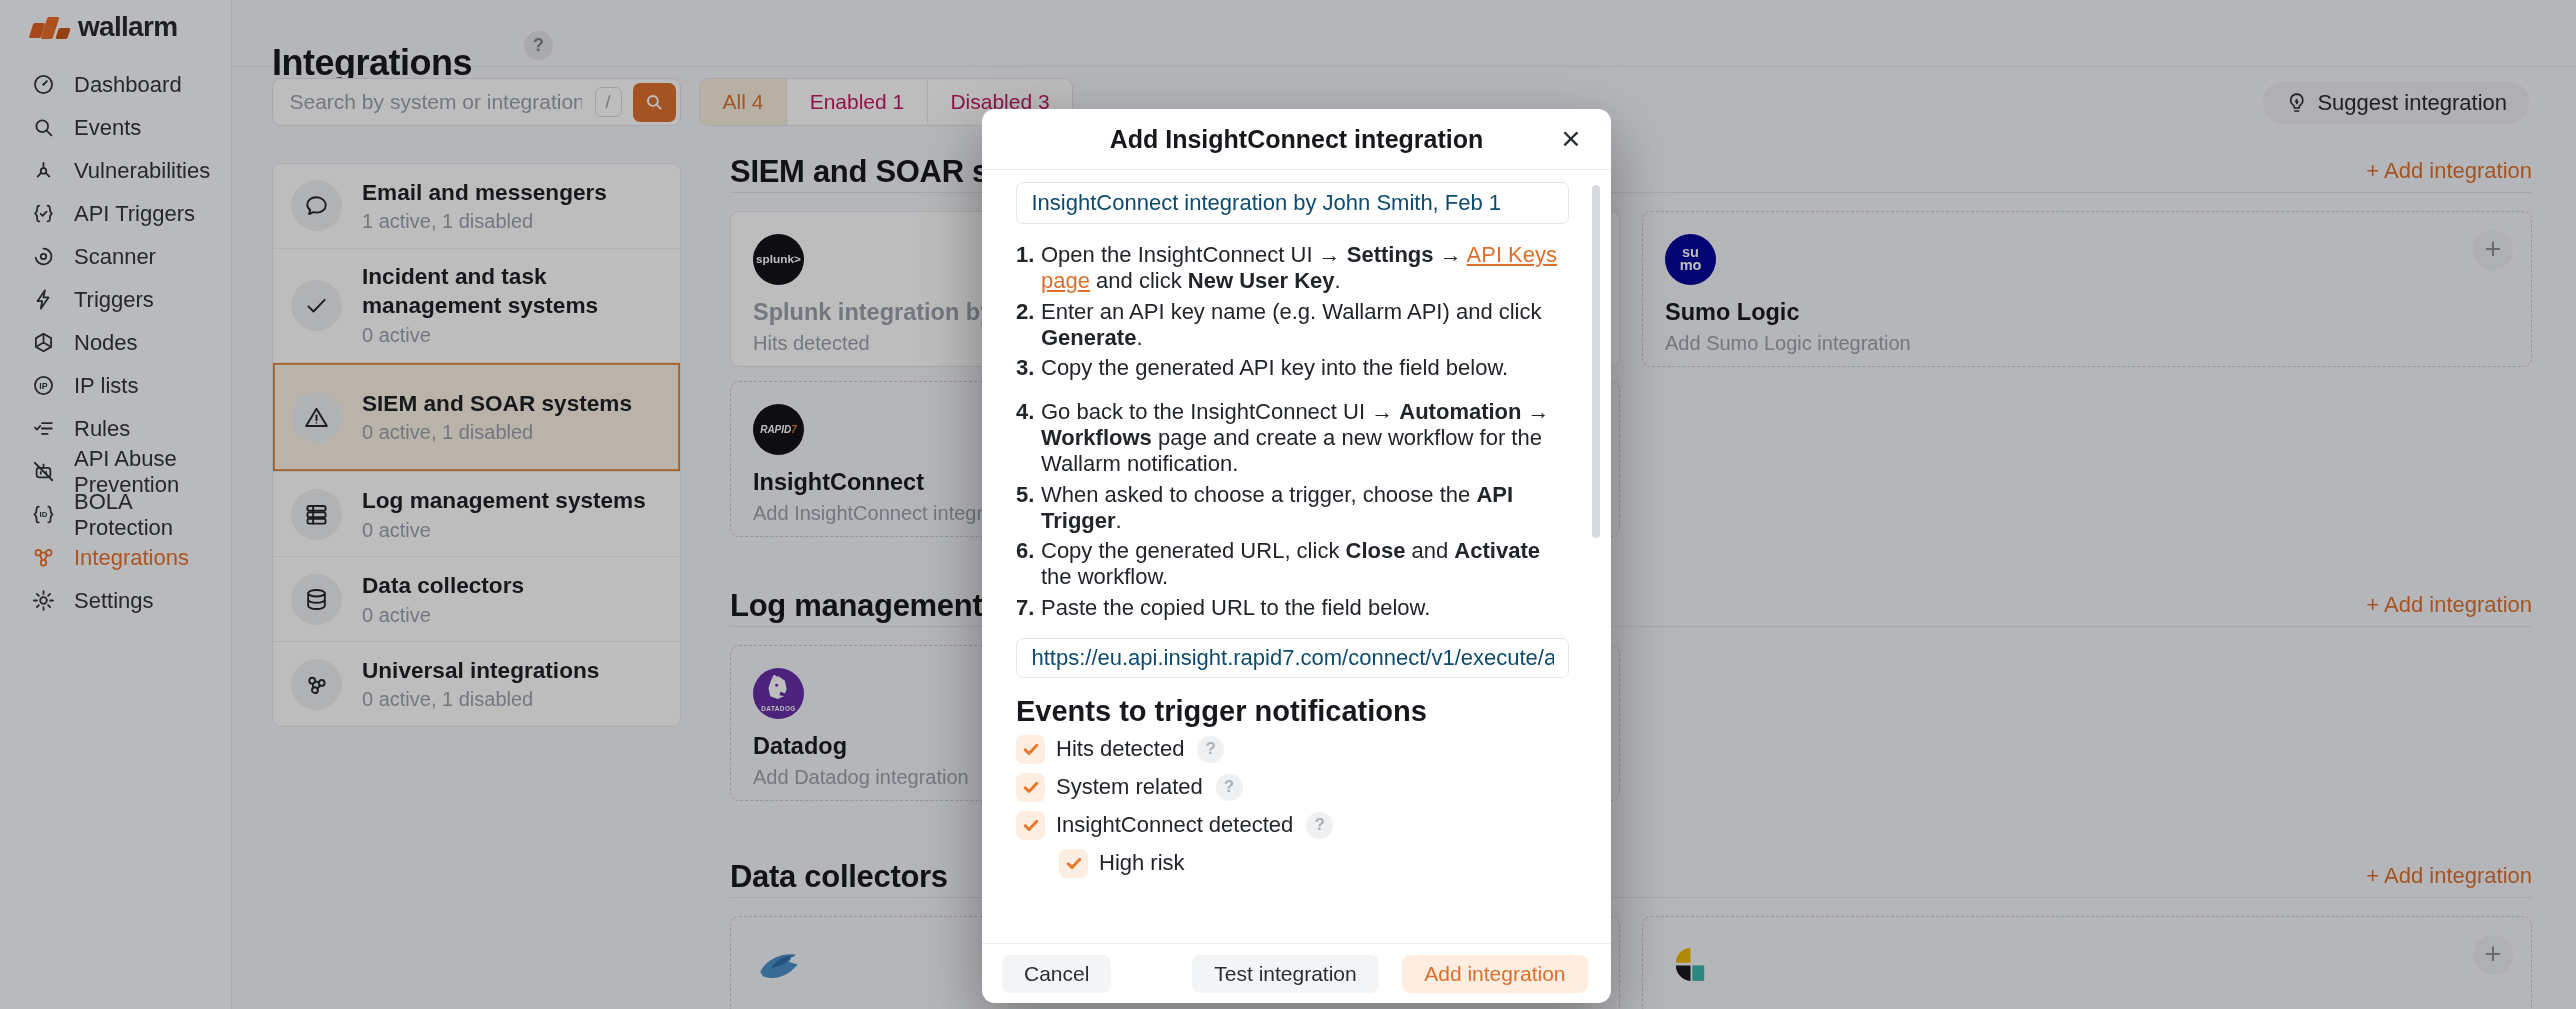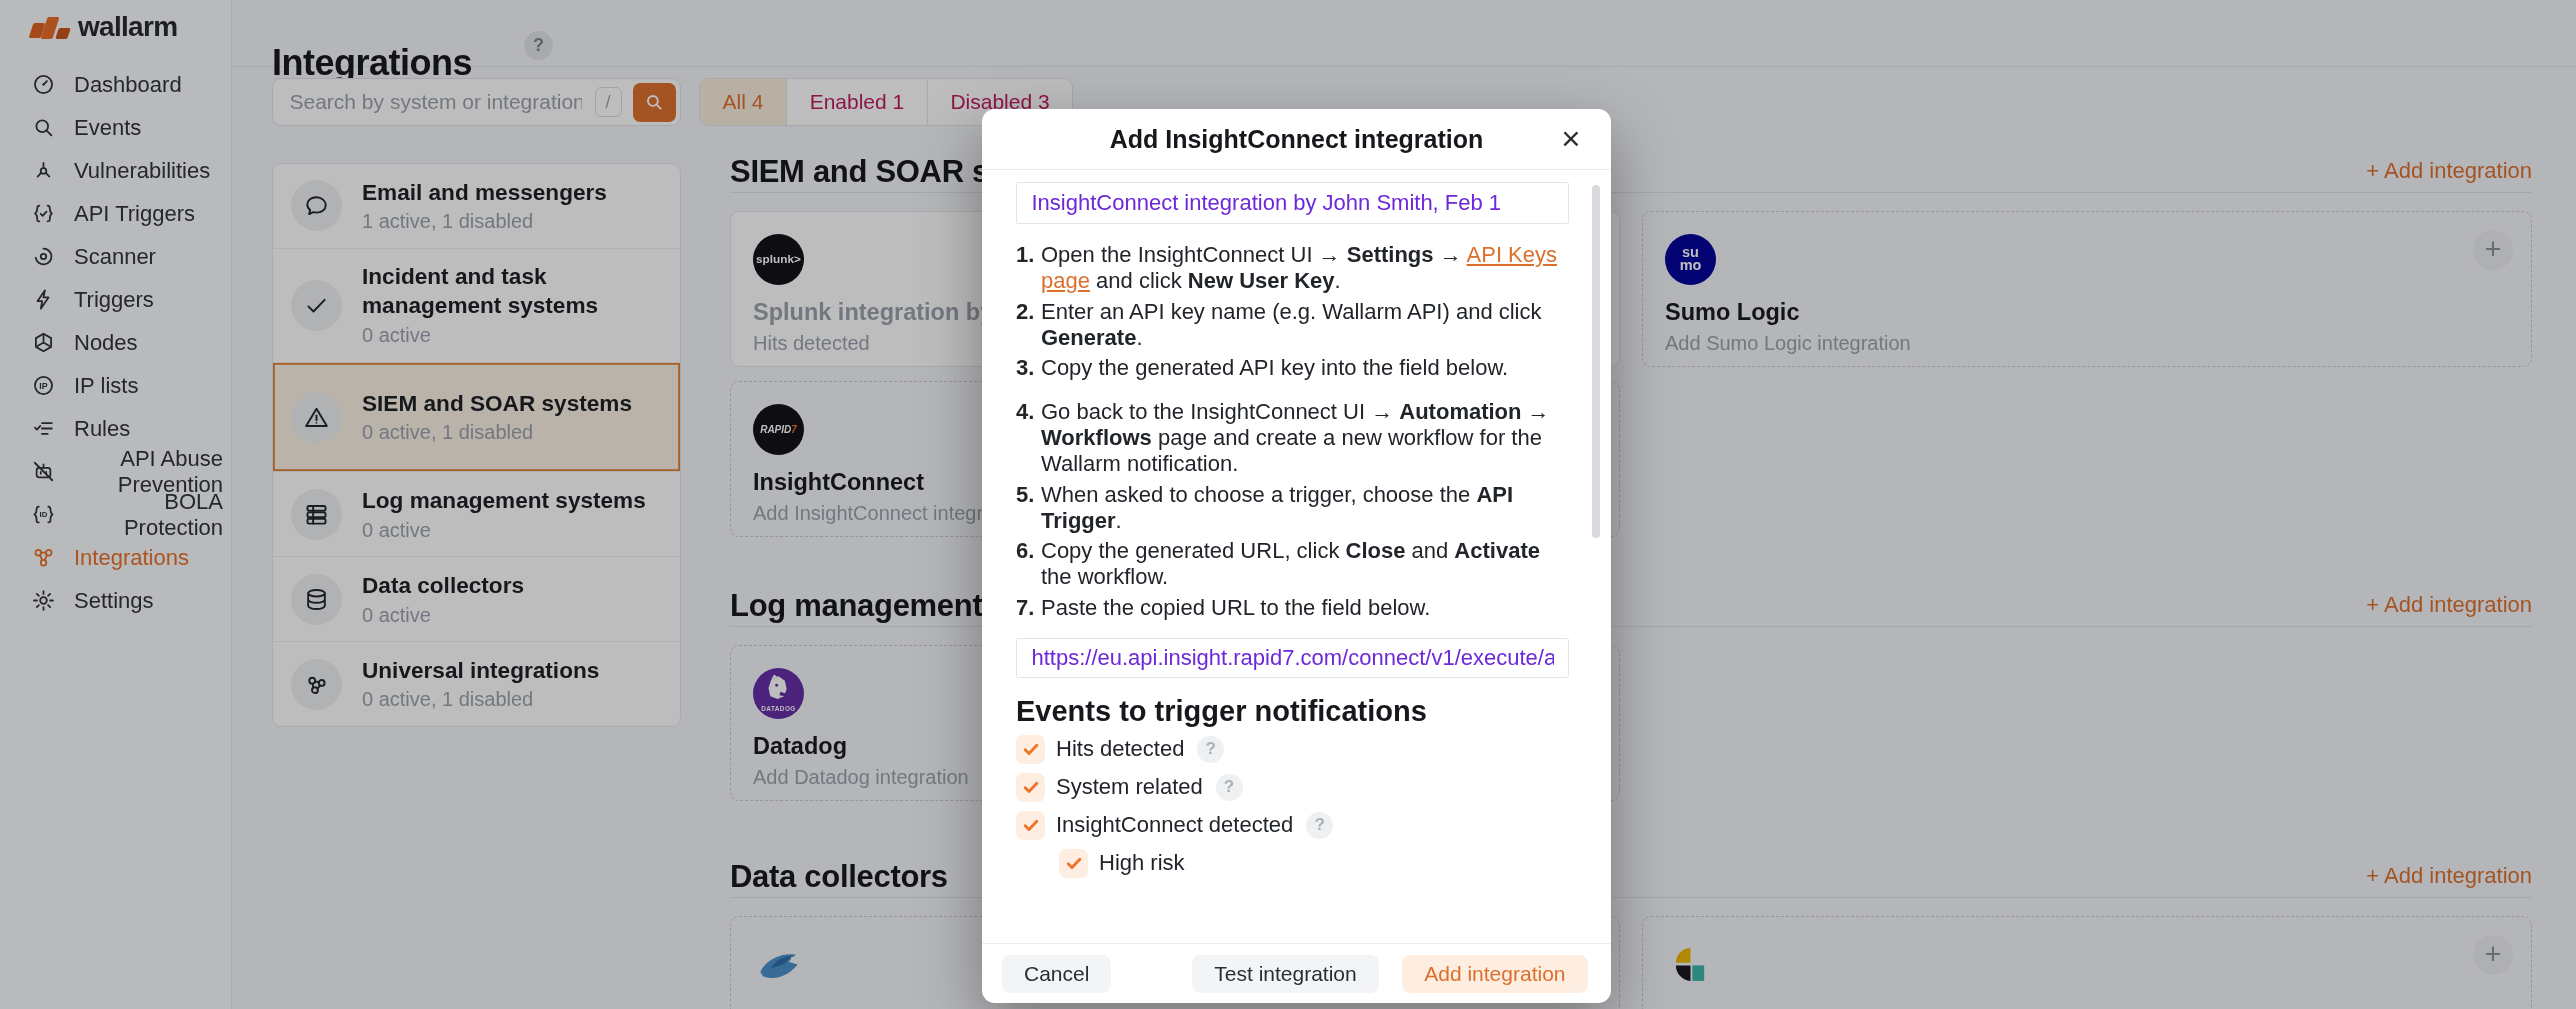--- a/index.html
+++ b/index.html
@@ -2,21 +2,21 @@
 <html style="font-size:14.5px"><head>
 <meta charset="utf-8">
 <style>
   * { box-sizing: border-box; }
   html,body { margin:0; padding:0; }
   body {
     width:2576px; height:1009px; overflow:hidden; position:relative;
     background:#f5f6f8; font-family:"Liberation Sans", sans-serif; color:#1b1e22;
   }
   
-  .sidebar { position:absolute; left:0; top:0; bottom:0; width:232px; background:#fafbfc; border-right:0.9px solid #e7e8eb; z-index:1;text-align:right; }
+  .sidebar { position:absolute; left:0; top:0; bottom:0; width:232px; background:#fafbfc; border-right:0.9px solid #e7e8eb; z-index:1; }
   .logo { position:absolute; left:29px; top:11px; display:flex; align-items:center; gap:9px; }
   .logo-mark { width:40px; height:27px; position:relative; flex:none; }
   .logo-mark i { position:absolute; bottom:1.8px; width:11.8px; background:#e0611f; transform:skewX(-18deg); border-radius:1.8px; }
   .logo-mark i:nth-child(1){ left:1.8px; height:15.4px; }
   .logo-mark i:nth-child(2){ left:15.4px; height:22px; background:#ea6d26; }
   .logo-mark i:nth-child(3){ left:28px; height:11px; background:#c95317; }
   .logo-text { font-size:28px; font-weight:700; color:#26282c; letter-spacing:-0.7px; }
   .nav { position:absolute; top:63px; left:0; right:8px; }
   .nav-item { height:43px; display:flex; align-items:center; gap:18px; padding-left:31px; font-size:22px; color:#2f3237; cursor:pointer; }
   .nav-item .ic { width:25px; height:25px; flex:none; color:#2f3237; }
@@ -67,21 +67,21 @@
   .card-sub { position:absolute; left:22px; top:120px; font-size:20px; color:#9aa1ab; white-space:nowrap; }
   .card.muted .card-title { color:#9aa1ab; }
   .plus-btn { position:absolute; right:18px; top:18px; width:40px; height:40px; border-radius:50%; background:#eceef0; color:#8b9198; font-size:29px; font-weight:400; display:flex; align-items:center; justify-content:center; cursor:pointer; }
   
   .overlay { position:absolute; inset:0; background:rgba(12,12,14,0.27); z-index:40; }
   .modal { position:absolute; left:982px; top:109px; width:629px; height:894px; background:#fff; border-radius:12.7px; z-index:50; box-shadow:0 22px 63px rgba(0,0,0,0.35); }
   .m-head { height:61px; position:relative; border-bottom:0.9px solid #ececee; display:flex; align-items:center; justify-content:center; }
   .m-title { font-size:25px; font-weight:700; color:#16181c; }
   .m-close { position:absolute; right:22px; top:11px; width:36px; height:36px; font-size:33px; color:#2b2e33; display:flex; align-items:center; justify-content:center; cursor:pointer; line-height:1; }
   .m-body { position:absolute; top:62px; left:0; right:0; bottom:60px; padding:11px 42px 0 34px; overflow:hidden; }
-  .inp { width:100%; height:42px; border:0.9px solid #e4e5e9; border-radius:2px; font-size:22px; color:#6d28d9; padding:0 14.5px; background:#fff; font-family:inherit; outline:none; }
+  .inp { width:100%; height:42px; border:0.9px solid #e4e5e9; border-radius:7px; font-size:22px; color:#0c4a6e; padding:0 14.5px; background:#fff; font-family:inherit; outline:none; }
   .inp.short { height:40px; margin-top:12.7px; }
   .steps { margin:18px 0 0 0; padding:0; list-style:none; }
   .step { display:flex; font-size:22px; line-height:26px; color:#21252a; margin-bottom:4.5px; }
   .step .num { width:25px; font-weight:700; flex:none; }
   .step b { font-weight:700; }
   .step .link { color:#dd6f2b; text-decoration:underline; cursor:pointer; }
   .ev-head { margin-top:20px; font-size:29px; font-weight:700; color:#16181c; line-height:27px; }
   .checks { margin-top:5.4px; }
   .chk-row { display:flex; align-items:center; height:38px; gap:11px; }
   .chk-row.sub { padding-left:43px; }
@@ -225,20 +225,30 @@
         </span>
         <span>Settings</span>
       </div>
     </nav>
 </aside>
 
 <main class="main">
   <div class="head-rule"></div>
   <h1 class="page-title">Integrations</h1>
   <div class="title-help">?</div>
+  <div class="suggest">
+    <span class="ic" id="bulb-ic">
+        <svg viewBox="0 0 24 24" fill="none" stroke="currentColor" stroke-width="1.7" stroke-linecap="round" stroke-linejoin="round">
+          <path d="M12 3.2a6.2 6.2 0 0 1 3.6 11.2c-.7.5-1.1 1.3-1.1 2.1v.9H9.5v-.9c0-.8-.4-1.6-1.1-2.1A6.2 6.2 0 0 1 12 3.2z"></path>
+          <path d="M10 20.4h4"></path>
+          <path d="M12 8.8l-1 2h2l-1 2"></path>
+        </svg>
+      </span>
+    <span>Suggest integration</span>
+  </div>
 
   <div class="toolbar">
     <div class="search">
       <input type="text" placeholder="Search by system or integration name" style="">
       <span class="kbd">/</span>
       <span class="search-btn">
           <span class="ic" id="search-ic">
             <svg viewBox="0 0 24 24" fill="none" stroke="#fff" stroke-linecap="round">
               <circle cx="10.8" cy="10.8" r="5.4" stroke-width="2.1"></circle>
               <path d="M14.9 14.9l4.3 4.3" stroke-width="2.1"></path>

